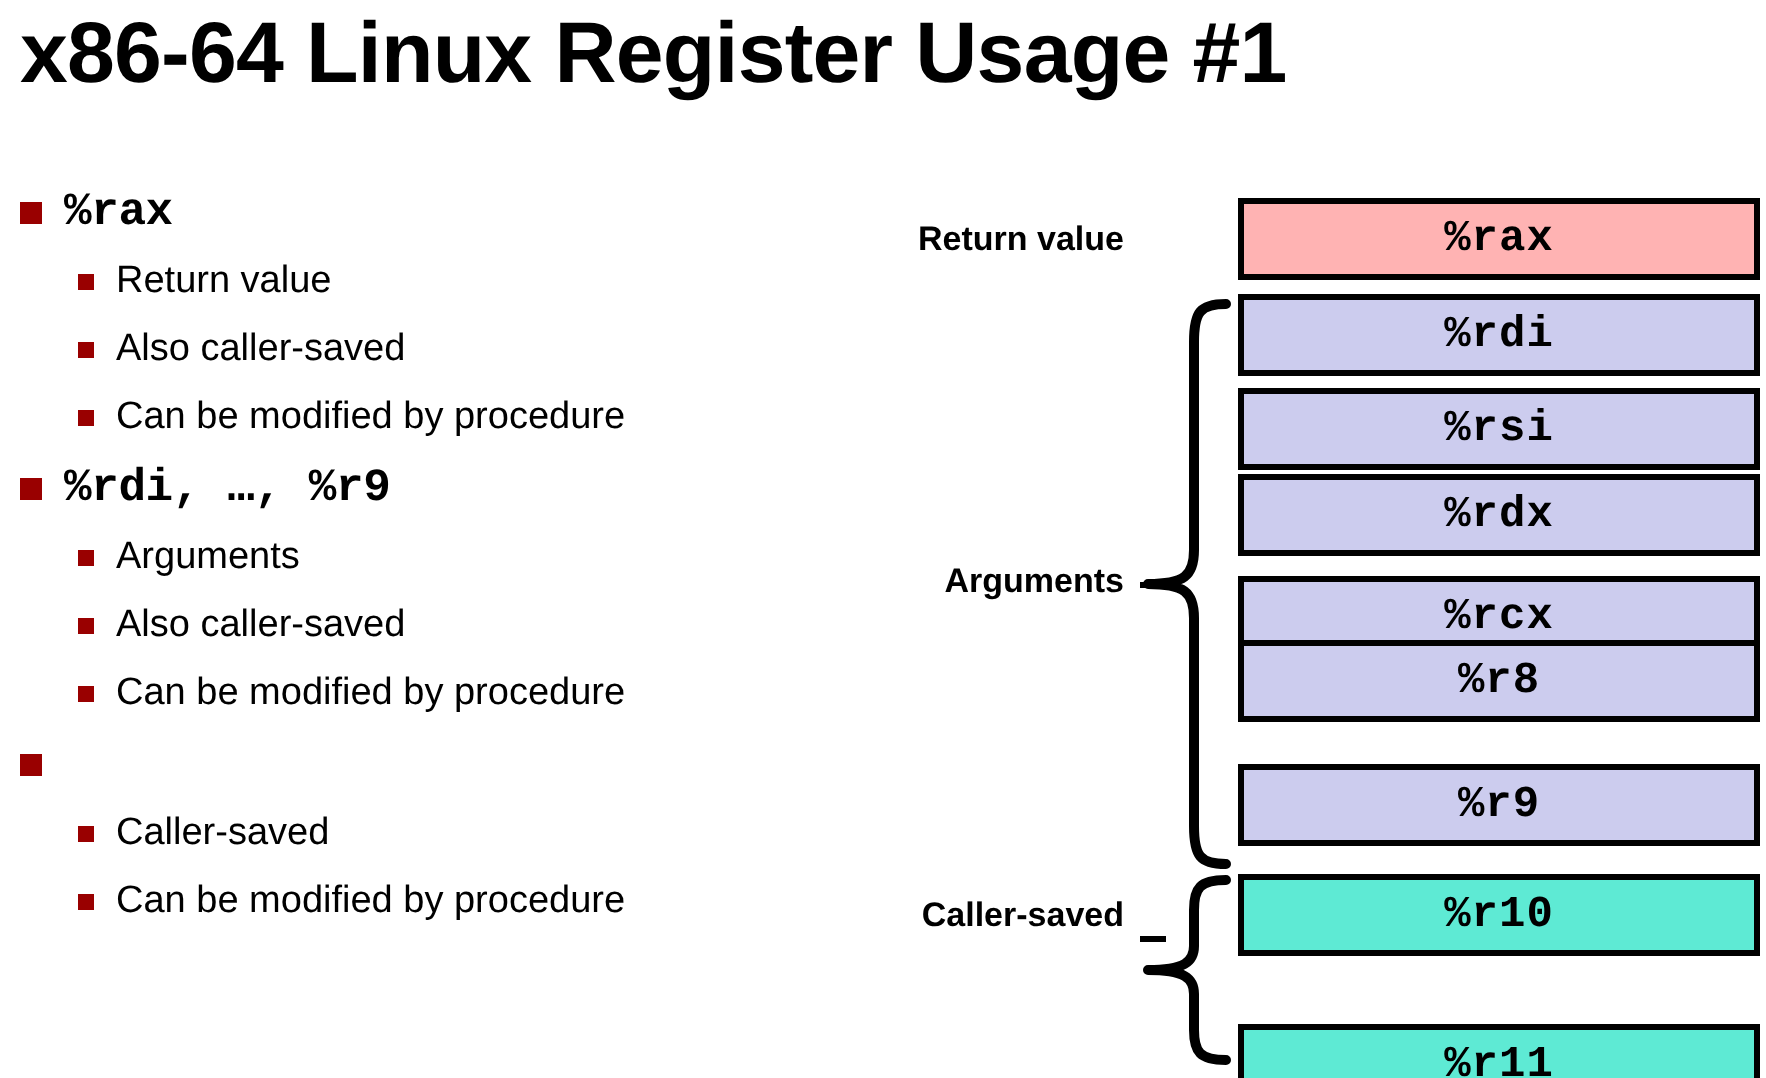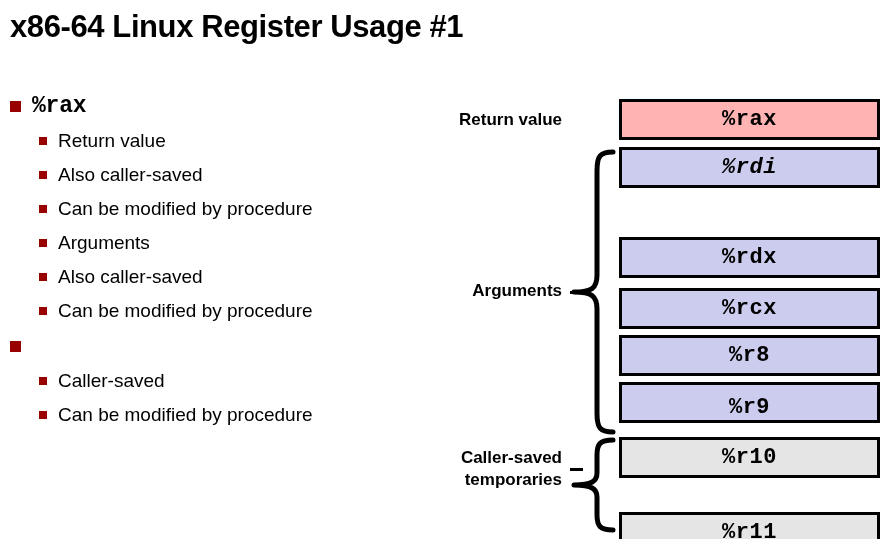--- a/index.html
+++ b/index.html
@@ -15,21 +15,21 @@
     font-family: "Liberation Sans", sans-serif;
     color: #000000;
   }
 
   
   #slide-title {
     position: absolute;
     left: 10px;
     top: 6px;
     width: 860px;
-    font-size: 31px;
+    font-size: 43px;
     font-weight: bold;
     letter-spacing: -0.4px;
     line-height: 42px;
     white-space: nowrap;
     font-family: "Liberation Sans", sans-serif;
   }
 
   
   #bullets {
     position: absolute;
@@ -105,21 +105,21 @@
   }
   .reg-box .rtxt {
     font-family: "Liberation Mono", monospace;
     font-weight: bold;
     font-size: 22px;
     line-height: 24px;
     letter-spacing: 0.5px;
   }
   .fill-red { background: #ffb3b3; }
   .fill-blue { background: #ccccee; }
-  .fill-yellow { background: #e5e5e5; text-align: right; }
+  .fill-yellow { background: #5eead4; text-align: right; }
 
   .group-label {
     position: absolute;
     text-align: right;
     font-weight: bold;
     font-size: 17px;
     line-height: 22px;
     white-space: nowrap;
   }
 
@@ -153,20 +153,24 @@
       <span class="sq"></span>
       <span class="txt">Also caller-saved</span>
     </div>
     <div class="l2">
       <span class="sq"></span>
       <span class="txt">Can be modified by procedure</span>
     </div>
   </div>
 
   <div class="group">
+    <div class="l1">
+      <span class="sq"></span>
+      <span class="txt">%rdi, …, %r9</span>
+    </div>
     <div class="l2">
       <span class="sq"></span>
       <span class="txt">Arguments</span>
     </div>
     <div class="l2">
       <span class="sq"></span>
       <span class="txt">Also caller-saved</span>
     </div>
     <div class="l2">
       <span class="sq"></span>
@@ -190,57 +194,59 @@
 
 </div>
 
 <div id="diagram">
 
   <div class="group-label" style="left:0px; top:14px; width:142px;">Return value</div>
 
   <div class="group-label" style="left:0px; top:185px; width:142px;">Arguments</div>
 
   <div class="group-label" style="left:0px; top:352px; width:142px;">Caller-saved</div>
-  <div class="group-label" style="left:0px; top:374px; width:142px;">temporaries</div>
 
   <div class="dash" style="left:150px; top:196px; width:13px;"></div>
   <div class="dash" style="left:150px; top:373px; width:13px;"></div>
 
   <svg class="brace-svg" style="left:150px; top:52px;" width="50" height="290" viewBox="0 0 50 290">
     <path d="M 43 5 C 30 5 27 9 27 24 L 27 128 C 27 141 22 145 4 145
              C 22 145 27 149 27 162 L 27 266 C 27 281 30 285 43 285" fill="none" stroke="#000000" stroke-width="5" stroke-linecap="round" stroke-linejoin="round"></path>
   </svg>
 
   <svg class="brace-svg" style="left:150px; top:340px;" width="50" height="100" viewBox="0 0 50 100">
     <path d="M 43 5 C 30 5 27 9 27 20 L 27 38 C 27 46 22 50 4 50
              C 22 50 27 54 27 62 L 27 80 C 27 91 30 95 43 95" fill="none" stroke="#000000" stroke-width="5" stroke-linecap="round" stroke-linejoin="round"></path>
   </svg>
 
   <div class="reg-box fill-red" style="top:4px;">
     <span class="rtxt">%rax</span>
   </div>
 
-  <div class="reg-box fill-blue" style="top:52px;font-style:italic;">
+  <div class="reg-box fill-blue" style="top:52px;">
     <span class="rtxt">%rdi</span>
   </div>
 
+  <div class="reg-box fill-blue" style="top:99px;">
+    <span class="rtxt">%rsi</span>
+  </div>
 
   <div class="reg-box fill-blue" style="top:142px;">
     <span class="rtxt">%rdx</span>
   </div>
 
   <div class="reg-box fill-blue" style="top:193px;align-items:center;">
     <span class="rtxt">%rcx</span>
   </div>
 
-  <div class="reg-box fill-blue" style="top:240px;text-align:center;">
+  <div class="reg-box fill-blue" style="top:225px;text-align:center;">
     <span class="rtxt">%r8</span>
   </div>
 
-  <div class="reg-box fill-blue" style="top:287px;align-items:flex-end;">
+  <div class="reg-box fill-blue" style="top:287px;">
     <span class="rtxt">%r9</span>
   </div>
 
   <div class="reg-box fill-yellow" style="top:342px;">
     <span class="rtxt">%r10</span>
   </div>
 
   <div class="reg-box fill-yellow" style="top:389px;margin-top:28px;">
     <span class="rtxt">%r11</span>
   </div>

